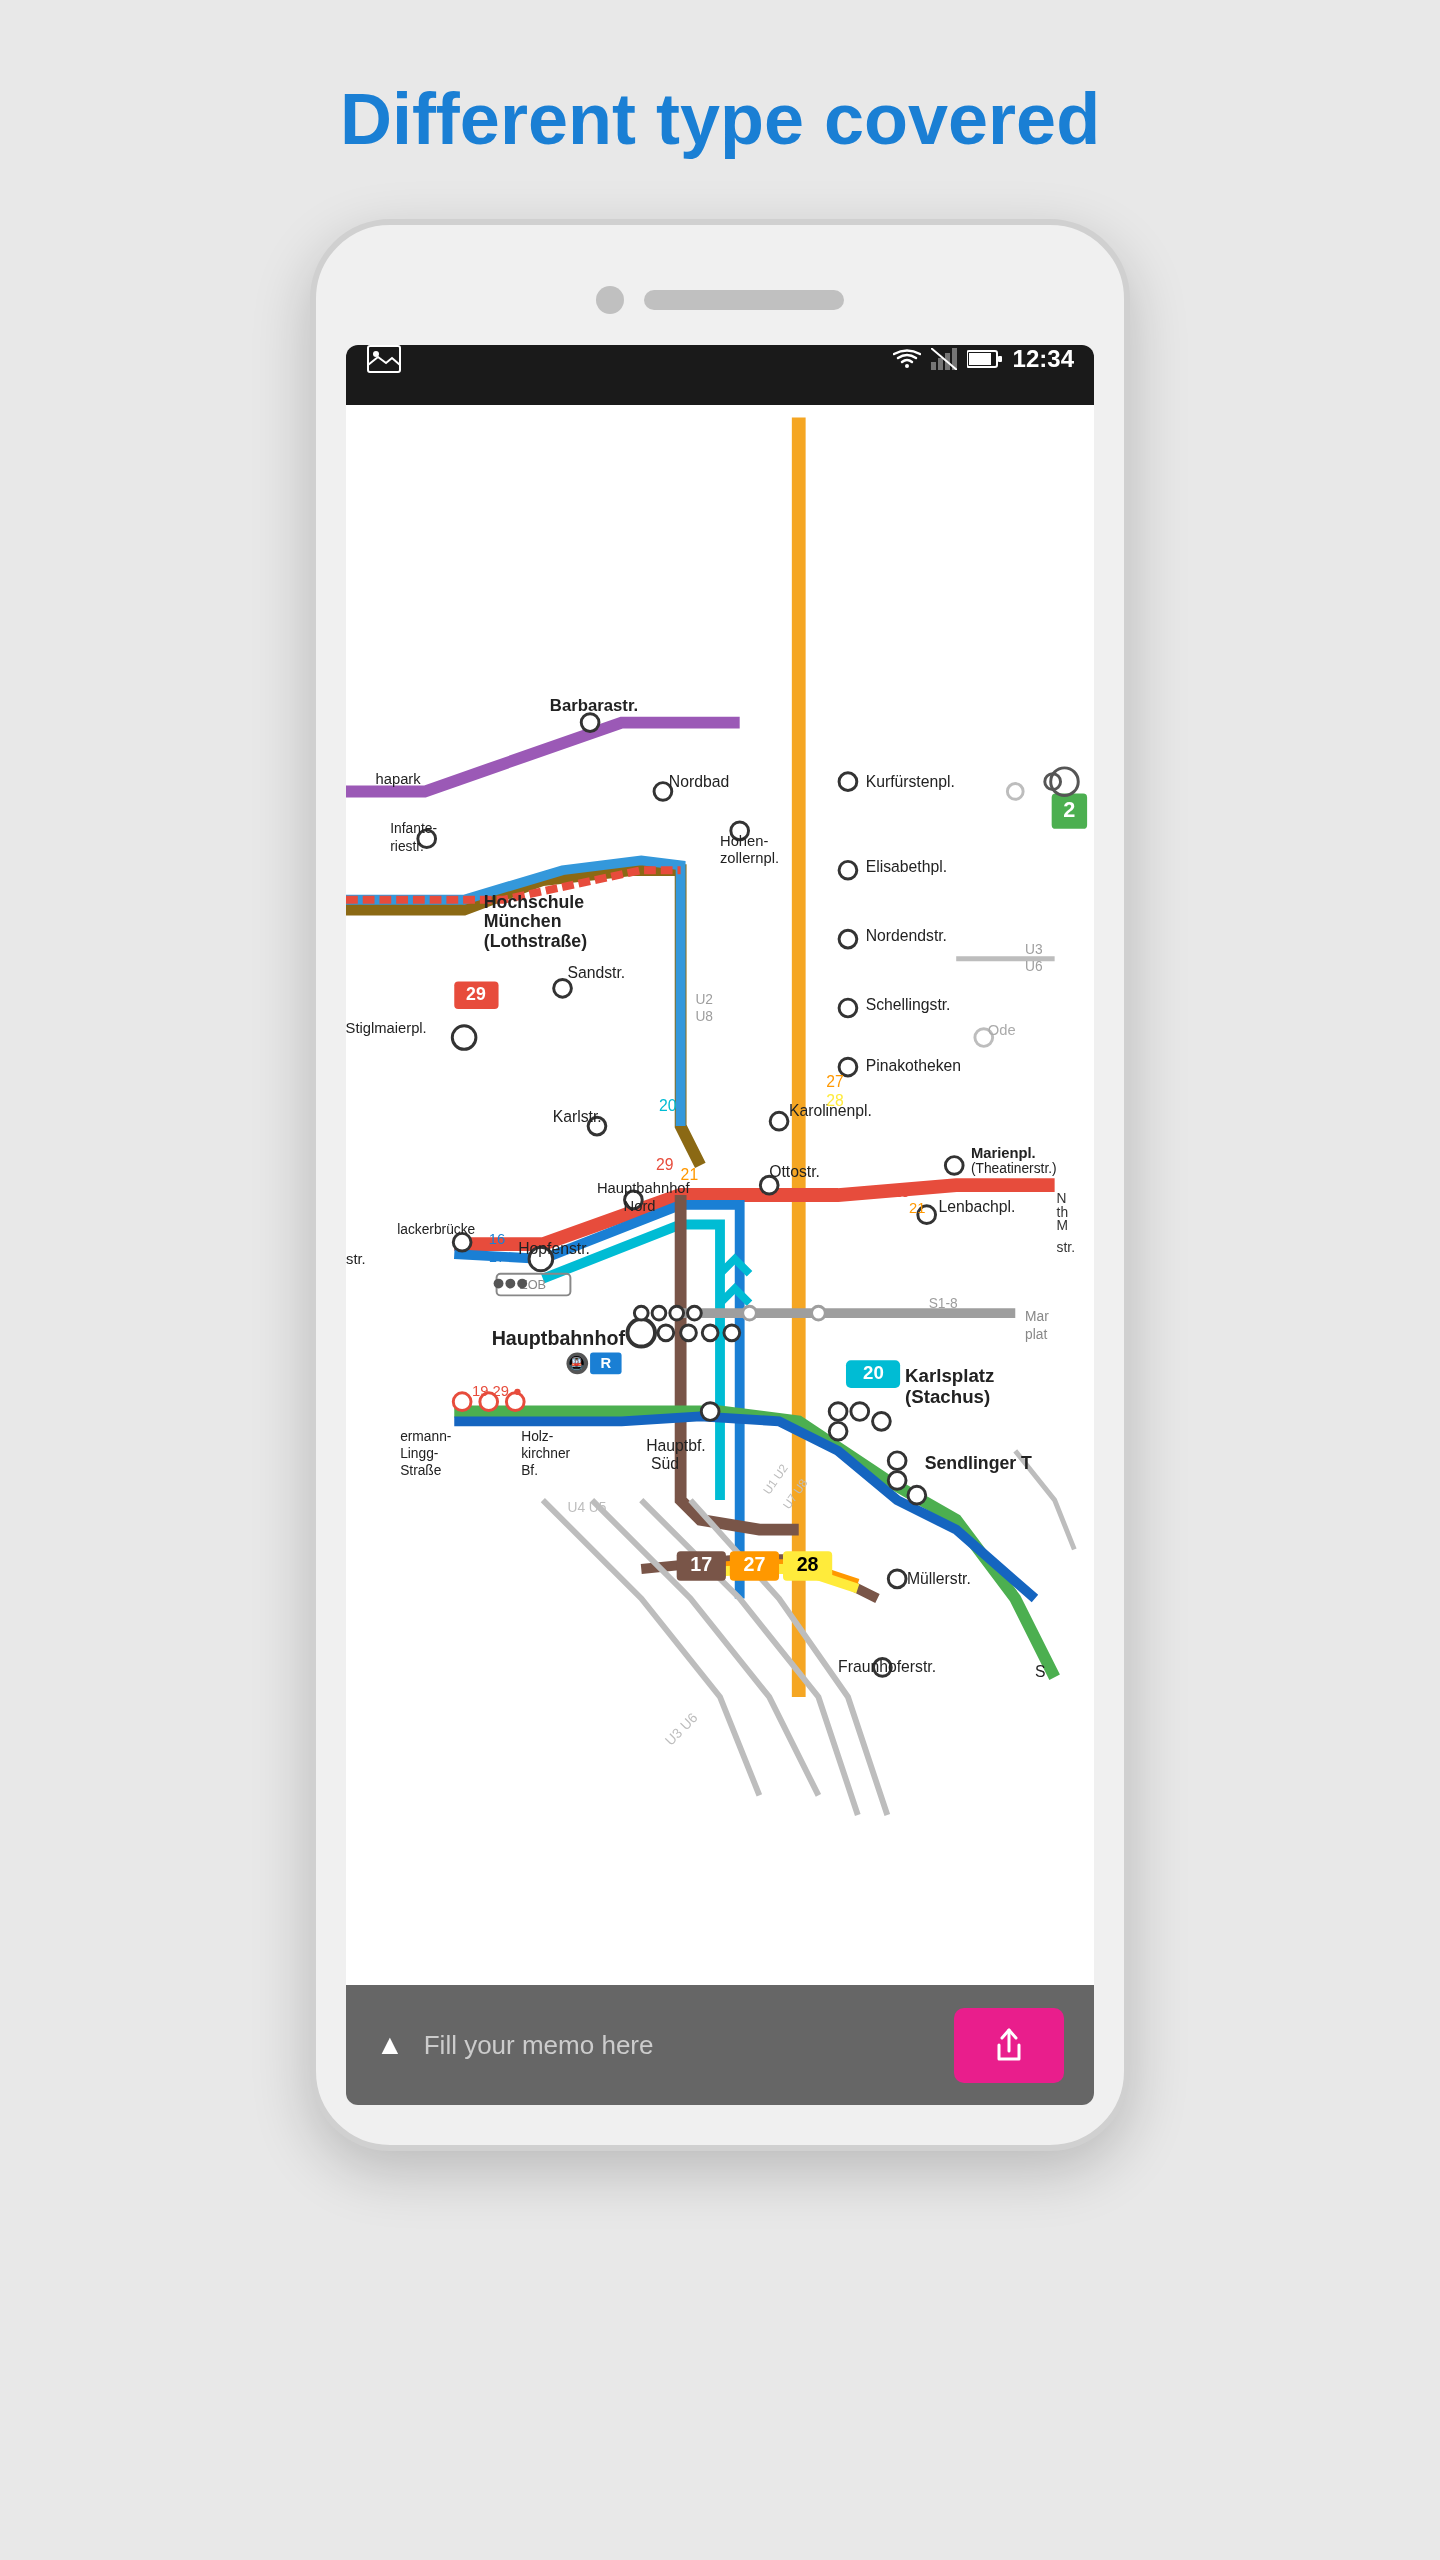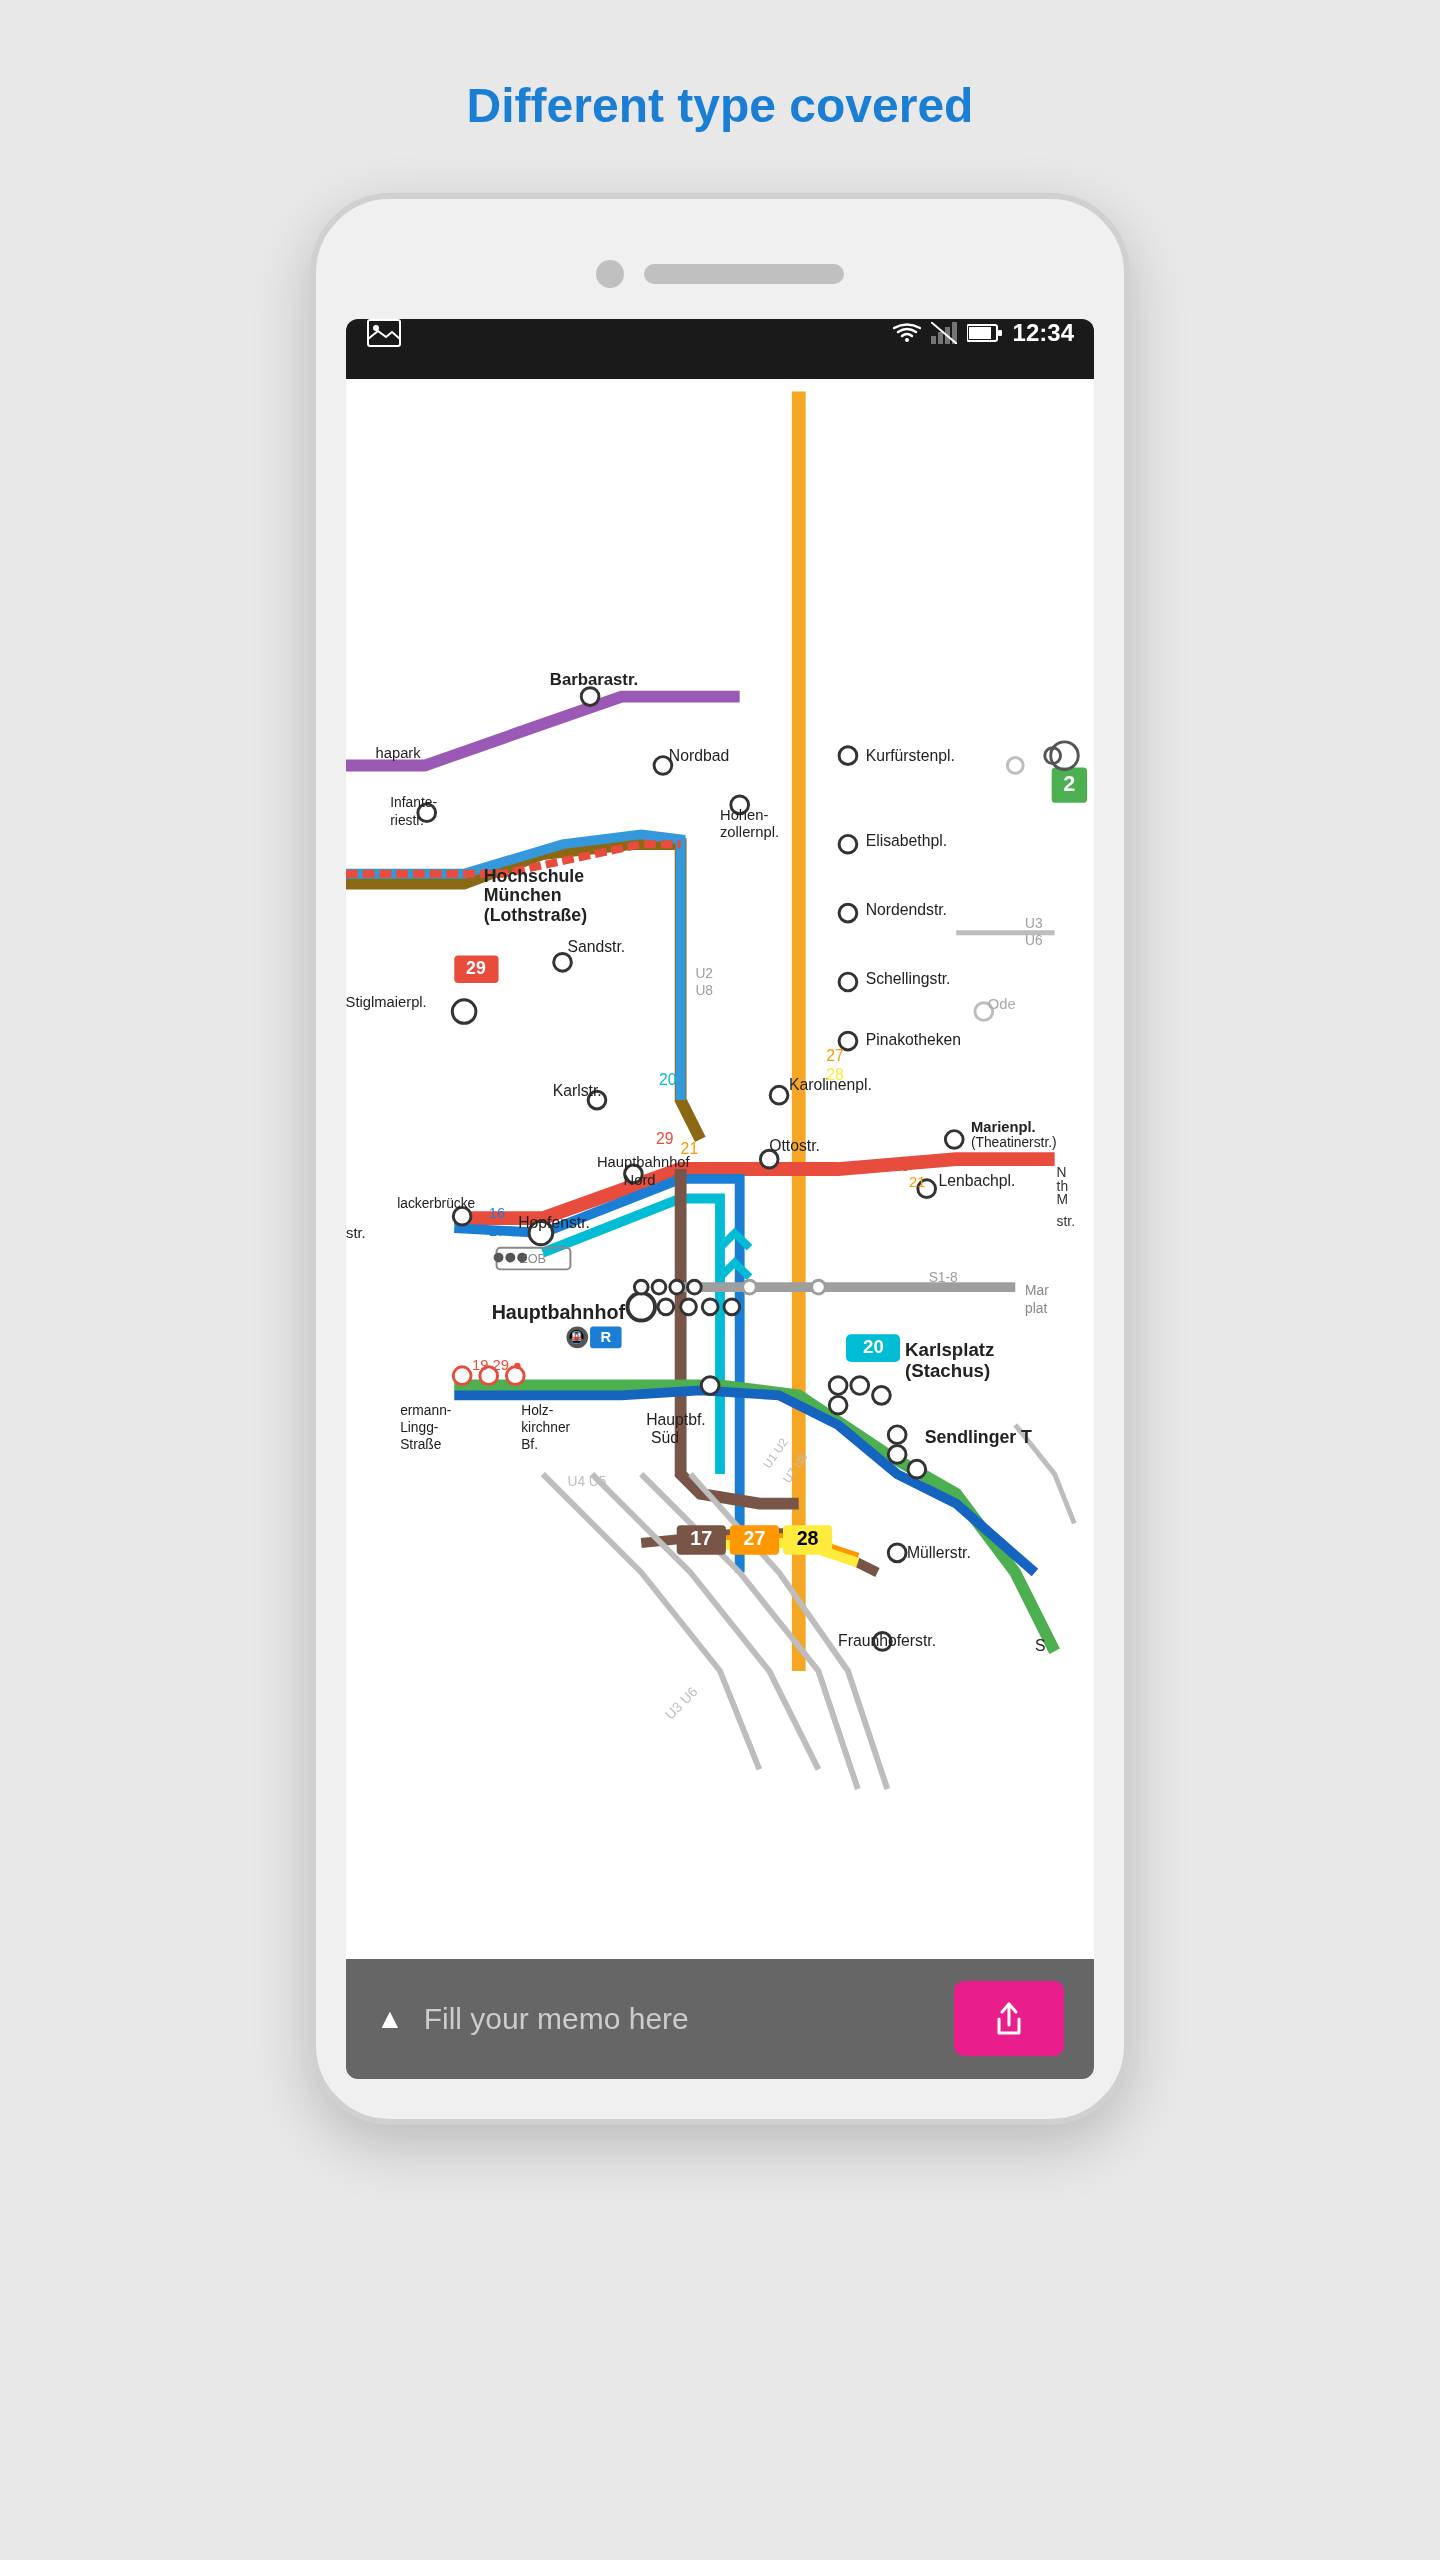--- a/index.html
+++ b/index.html
@@ -7,21 +7,21 @@
       width: 1440px;
       height: 2560px;
       background: #e8e8e8;
       display: flex;
       flex-direction: column;
       align-items: center;
       font-family: 'Arial', sans-serif;
       overflow: hidden;
     }
     .page-title {
-      font-size: 48px;
+      font-size: 72px;
       font-weight: 900;
       color: #1a7fd4;
       text-align: center;
       margin-top: 80px;
       margin-bottom: 60px;
       line-height: 1.1;
       padding: 0 60px;
     }
     .phone-wrapper {
       width: 820px;
@@ -100,21 +100,21 @@
     }
     .memo-arrow {
       color: #ffffff;
       font-size: 28px;
       display: flex;
       align-items: center;
       gap: 10px;
     }
     .memo-text {
       color: #cccccc;
-      font-size: 30px;
+      font-size: 26px;
       margin-left: 10px;
     }
     .share-button {
       width: 110px;
       height: 75px;
       background: #e91e8c;
       border-radius: 10px;
       display: flex;
       align-items: center;
       justify-content: center;

